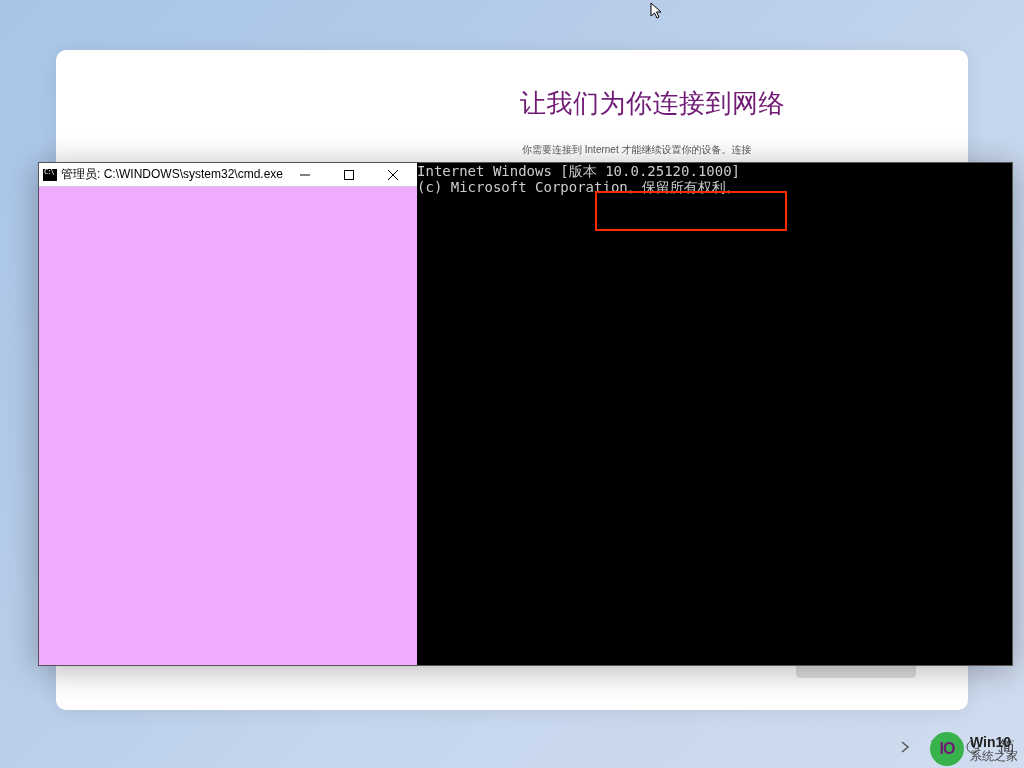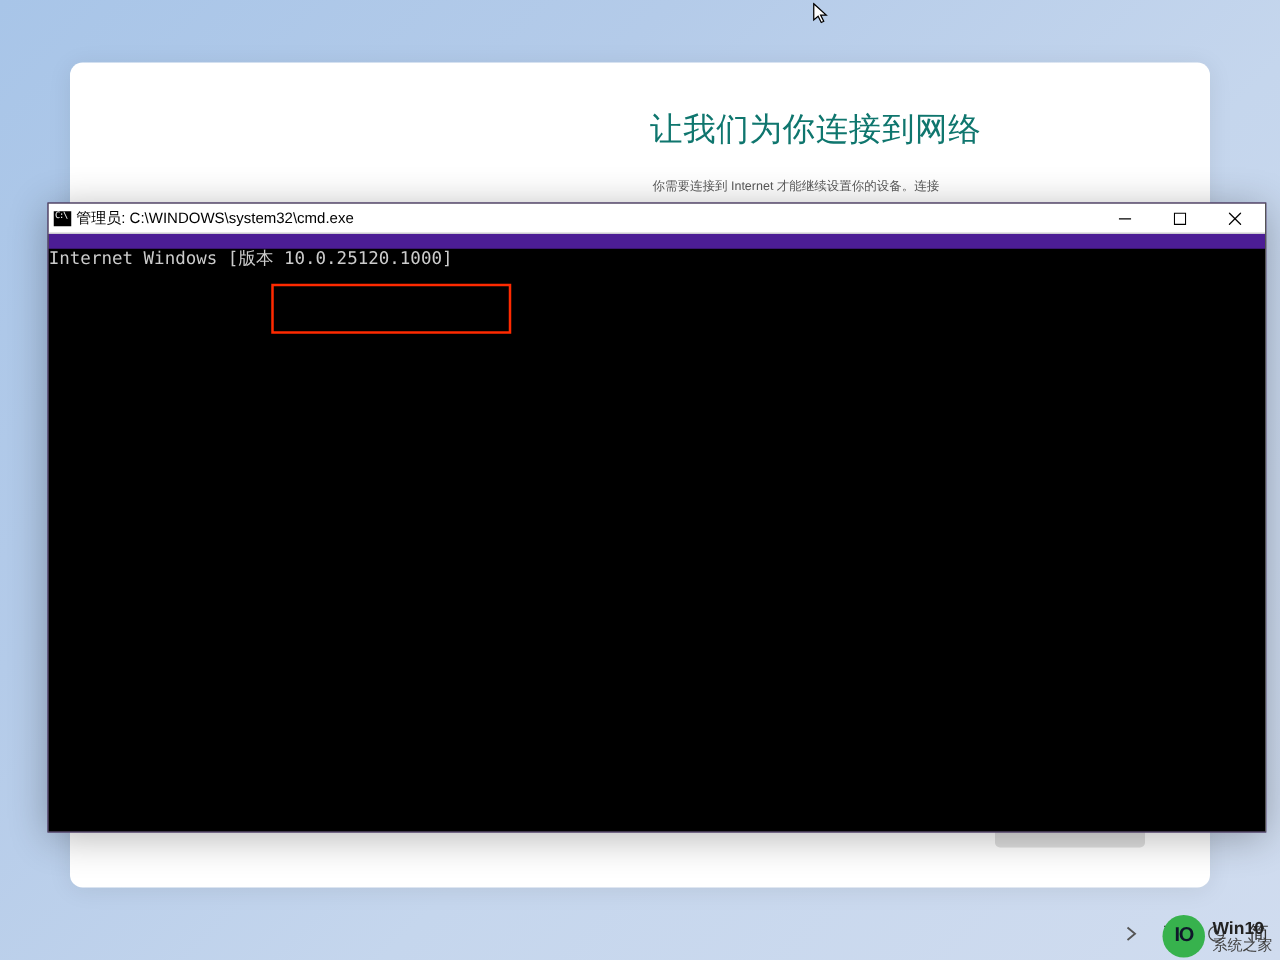--- a/index.html
+++ b/index.html
@@ -23,21 +23,21 @@
       border-radius: 10px;
       box-shadow: 0 2px 20px rgba(0,0,0,0.08);
       padding: 40px 60px;
     }
     .oobe-title {
       position: absolute;
       left: 520px;
       top: 86px;
       font-size: 26px;
       font-weight: 400;
-      color: #0f766e;
+      color: #701a75;
       letter-spacing: 0.5px;
     }
     .oobe-subtitle {
       position: absolute;
       left: 522px;
       top: 142px;
       font-size: 10px;
       color: #5a5a5a;
       line-height: 1.6;
       width: 430px;
@@ -52,26 +52,25 @@
       border-radius: 4px;
     }
 
     
     .cmd-window {
       position: absolute;
       left: 38px;
       top: 162px;
       width: 975px;
       height: 504px;
-      background: #4c1d95;
+      background: #f0abfc;
       border: 1px solid #555;
       box-shadow: 0 4px 30px rgba(0,0,0,0.3);
       display: flex;
-      flex-direction: column;
-      gap: 12px;
+      flex-direction: row;
     }
     .cmd-titlebar {
       height: 24px;
       background: #ffffff;
       display: flex;
       align-items: center;
       padding: 0 2px 0 4px;
       border-bottom: 1px solid #ccc;
     }
     .cmd-icon {
@@ -179,21 +178,21 @@
       gap: 6px;
     }
     .wm-logo {
       width: 34px;
       height: 34px;
       border-radius: 50%;
       background: #37b24d;
       display: flex;
       align-items: center;
       justify-content: center;
-      color: #0f172a;
+      color: #701a75;
       font-weight: 700;
       font-size: 16px;
       letter-spacing: -1px;
     }
     .wm-text { display: flex; flex-direction: column; line-height: 1.1; }
     .wm-line1 { font-size: 14px; font-weight: 700; color: #222; }
     .wm-line2 { font-size: 12px; color: #444; text-align: right; }
   </style>
 </head>
 <body>
@@ -220,21 +219,21 @@
           </svg>
       </div>
       <div class="cmd-btn cmd-btn-close">
         <svg viewBox="0 0 10 10">
             <line x1="0" y1="0" x2="10" y2="10" stroke="currentColor" stroke-width="1"></line>
             <line x1="10" y1="0" x2="0" y2="10" stroke="currentColor" stroke-width="1"></line>
           </svg>
       </div>
     </div>
   </div>
-  <div class="cmd-body"><span class="cmd-line">Internet Windows [版本 10.0.25120.1000]</span><span class="cmd-line"> </span>
+  <div class="cmd-body"><span class="cmd-line">Internet Windows [版本 10.0.25120.1000]</span><span class="cmd-line">(c) Microsoft Corporation。保留所有权利。</span><span class="cmd-line"> </span>
     <div class="highlight-box" style="left:178px;top:28px;width:192px;height:40px;"></div>
   </div>
 </div>
 
 <div class="ime-bar">
   <div class="ime-item ime-chevron">
     <svg width="10" height="14" viewBox="0 0 10 14">
         <path d="M2 2 L8 7 L2 12" fill="none" stroke="#555" stroke-width="1.5"></path>
       </svg>
   </div>

